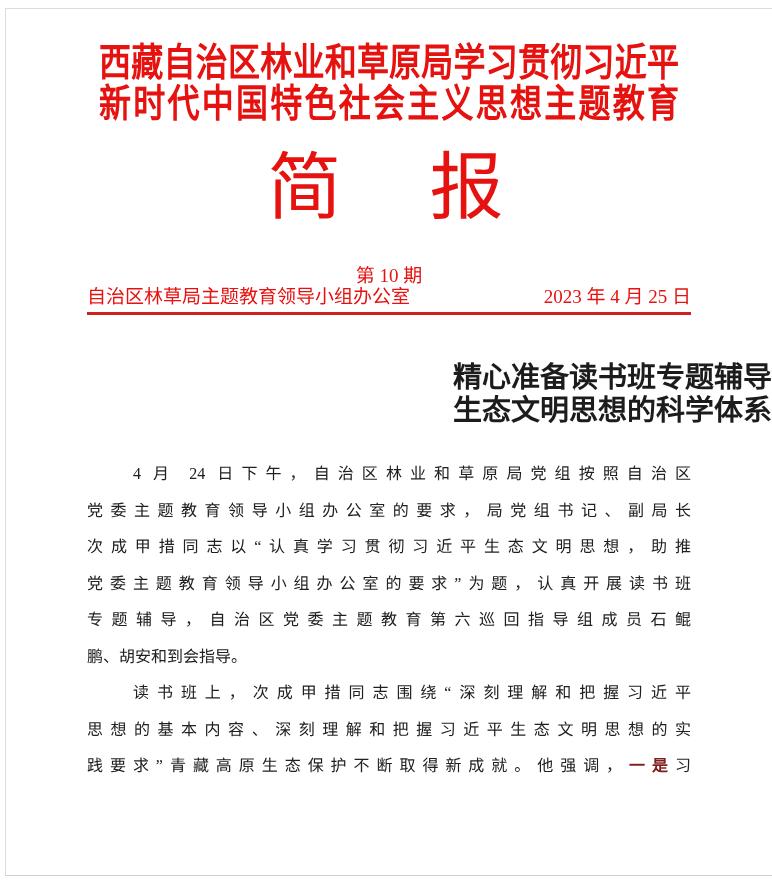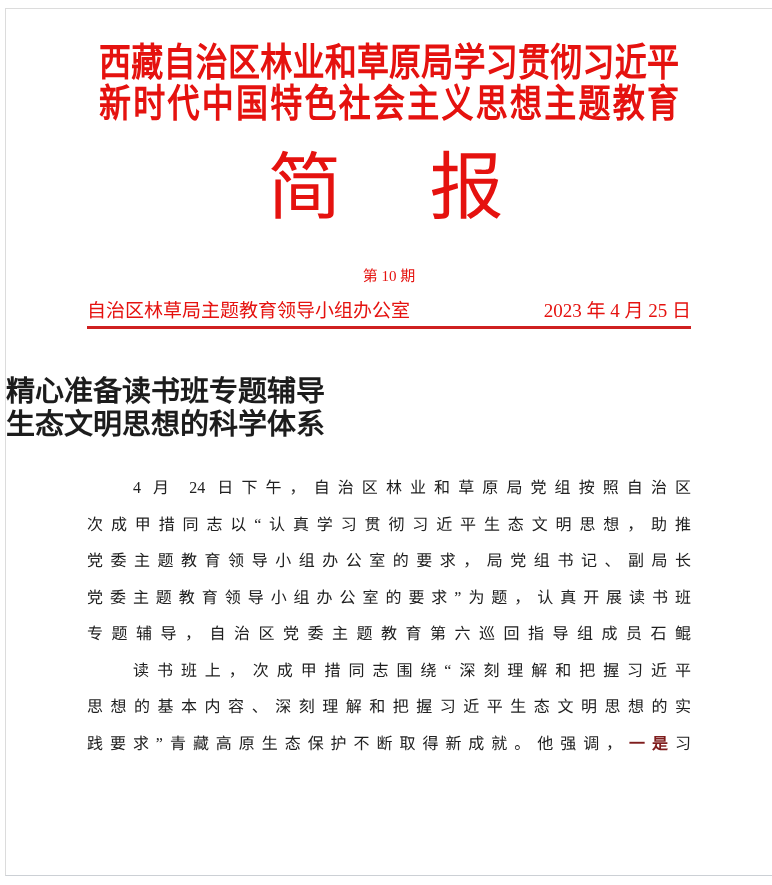--- a/index.html
+++ b/index.html
@@ -42,38 +42,37 @@
     color:var(--red);
     font-size:74px;
     font-weight:normal;
     letter-spacing:7px;
   }
   .issue{
     margin-top:36px;
     line-height:22px;
     text-align:center;
     color:var(--red);
-    font-size:15px;
+    font-size:19px;
   }
   .inner{width:604px;margin:0 auto;}
   .meta-row{
-    margin-top:14px;
     display:flex;
     justify-content:space-between;
     align-items:flex-end;
     color:var(--red);
     font-size:19px;
     line-height:20px;
     padding-bottom:5px;
     border-bottom:3px solid var(--rule-red);
   }
   
   .article-title{
     margin-top:46px;
-    text-align:left;
+    text-align:right;
     color:var(--ink);
     font-size:29px;
     font-weight:bold;
     line-height:33px;
   }
   .body-text{
     margin-top:29px;
     color:#202020;
     font-size:16px;
     line-height:36.5px;
@@ -109,24 +108,25 @@
 
   <div class="article-title">
     <div>精心准备读书班专题辅导</div>
     <div>生态文明思想的科学体系</div>
   </div>
 
   <div class="inner">
     <div class="body-text">
       <div>
         <div class="line indent">4 月 24 日下午，自治区林业和草原局党组按照自治区</div>
+        <div class="line">党委主题教育领导小组办公室的要求，局党组书记、副局长</div>
         <div class="line">次成甲措同志以“认真学习贯彻习近平生态文明思想，助推</div>
-        <div class="line">党委主题教育领导小组办公室的要求，局党组书记、副局长</div>
         <div class="line">党委主题教育领导小组办公室的要求”为题，认真开展读书班</div>
         <div class="line">专题辅导，自治区党委主题教育第六巡回指导组成员石鲲</div>
+        <div class="line short">鹏、胡安和到会指导。</div>
       </div>
       <div>
         <div class="line indent">读书班上，次成甲措同志围绕“深刻理解和把握习近平</div>
         <div class="line">思想的基本内容、深刻理解和把握习近平生态文明思想的实</div>
         <div class="line">
           <span>践要求”青藏高原生态保护不断取得新成就。他强调，</span><b>一是</b><span>习</span>
         </div>
       </div>
     </div>
   </div>

